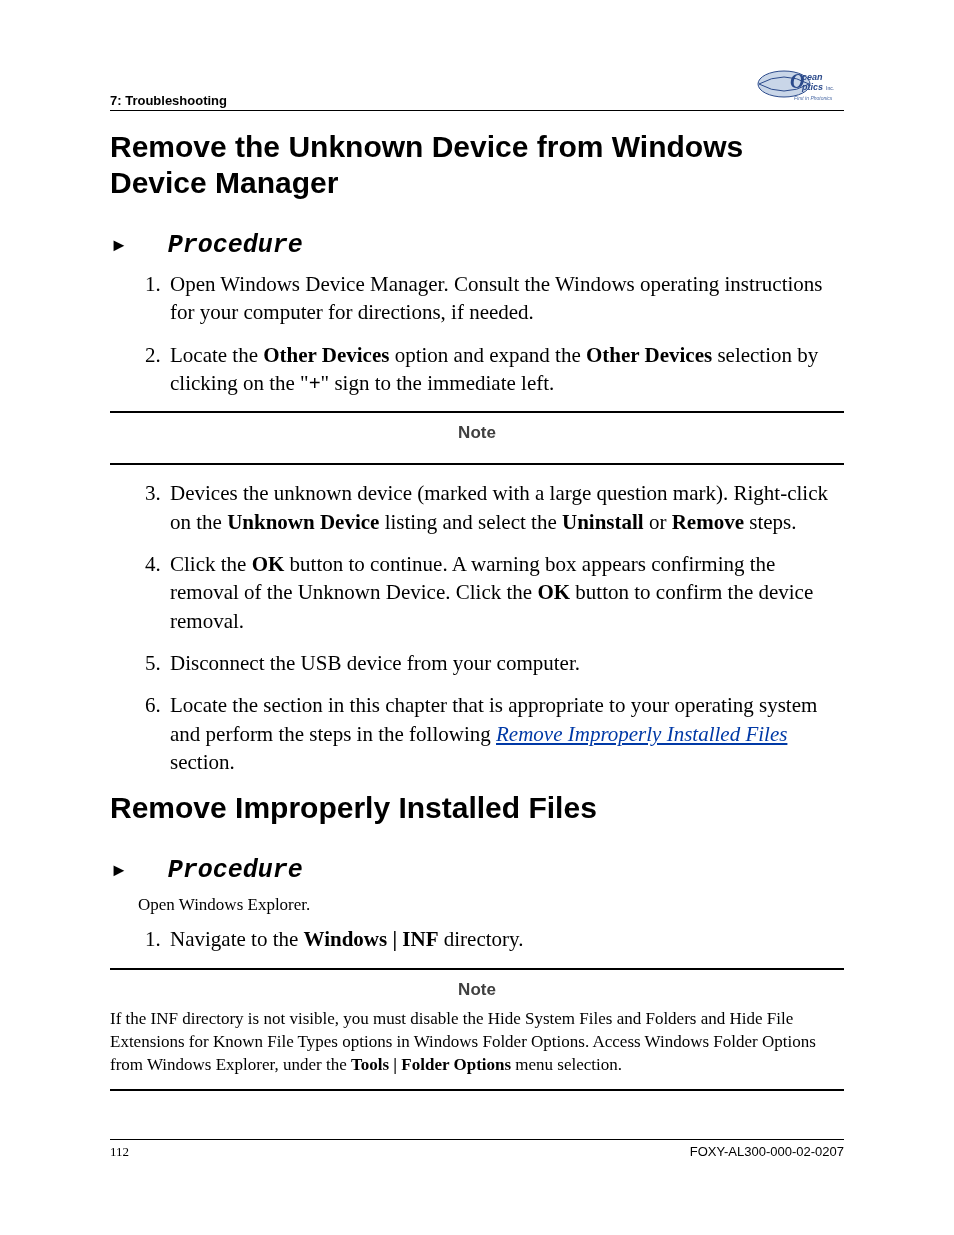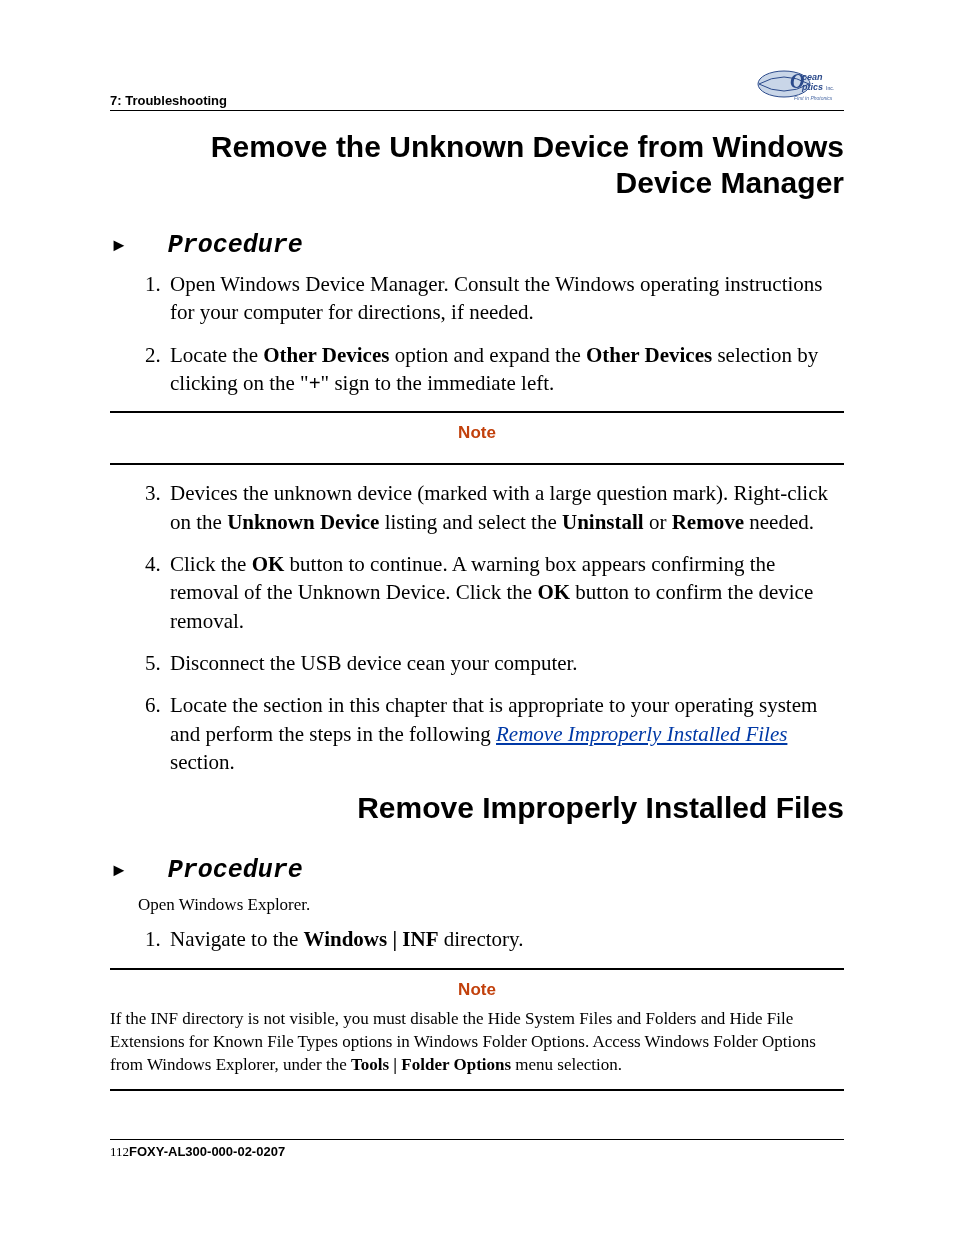--- a/index.html
+++ b/index.html
@@ -40,21 +40,20 @@
   .logo svg {
     width: 90px;
     height: 48px;
   }
   h1.section-title {
     font-family: Arial, Helvetica, sans-serif;
     font-weight: bold;
     font-size: 30px;
     margin: 12px 0 20px 0;
     line-height: 1.2;
-    text-align: right;
   }
   .procedure-row {
     display: flex;
     align-items: center;
     margin: 30px 0 10px 0;
   }
   .proc-arrow {
     font-size: 18px;
     margin-right: 40px;
   }
@@ -77,21 +76,21 @@
   .note-box {
     border-top: 2px solid #000;
     border-bottom: 2px solid #000;
     margin: 8px 0 14px 0;
     padding: 10px 0 12px 0;
   }
   .note-title {
     text-align: center;
     font-family: Arial, Helvetica, sans-serif;
     font-weight: bold;
-    color: #c2410c;
+    color: #404040;
     font-size: 17px;
     margin-bottom: 8px;
   }
   .note-body {
     font-size: 17px;
     line-height: 1.35;
   }
   .intro-line {
     font-size: 17px;
     margin: 8px 0 8px 28px;
@@ -103,26 +102,26 @@
   }
   .bold { font-weight: bold; }
   .footer-row {
     position: absolute;
     left: 110px;
     right: 110px;
     bottom: 75px;
     border-top: 1px solid #000;
     padding-top: 4px;
     display: flex;
-    justify-content: flex-start;
+    justify-content: space-between;
     font-size: 13px;
   }
   .footer-right {
     font-family: Arial, Helvetica, sans-serif;
-    font-weight: bold;
+    font-weight: normal;
   }
 </style>
 </head>
 <body>
 
 <div class="page">
 
   <div class="header-row">
     <div class="header-left">7: Troubleshooting</div>
     <div class="logo" title="Ocean Optics Inc. — First in Photonics">
@@ -153,27 +152,27 @@
       <span>Locate the </span><span class="bold">Other Devices</span><span> option and expand the </span><span class="bold">Other Devices</span><span> selection by clicking on the "</span><span class="bold">+</span><span>" sign to the immediate left.</span>
     </li>
   </ol>
 
   <div class="note-box">
     <div class="note-title">Note</div>
   </div>
 
   <ol class="steps" start="3">
     <li>
-      <span>Devices the unknown device (marked with a large question mark). Right-click on the </span><span class="bold">Unknown Device</span><span> listing and select the </span><span class="bold">Uninstall</span><span> or </span><span class="bold">Remove</span><span> needed.</span>
+      <span>Devices the unknown device (marked with a large question mark). Right-click on the </span><span class="bold">Unknown Device</span><span> listing and select the </span><span class="bold">Uninstall</span><span> or </span><span class="bold">Remove</span><span> steps.</span>
     </li>
     <li>
       <span>Click the </span><span class="bold">OK</span><span> button to continue. A warning box appears confirming the removal of the Unknown Device. Click the </span><span class="bold">OK</span><span> button to confirm the device removal.</span>
     </li>
     <li>
-      <span>Disconnect the USB device cean your computer.</span>
+      <span>Disconnect the USB device from your computer.</span>
     </li>
     <li>
       <span>Locate the section in this chapter that is appropriate to your operating system and perform the steps in the following </span><a href="#" class="inline-link">Remove Improperly Installed Files</a><span> section.</span>
     </li>
   </ol>
 
   <h1 class="section-title">Remove Improperly Installed Files</h1>
 
   <div class="procedure-row">
     <span class="proc-arrow">►</span>

